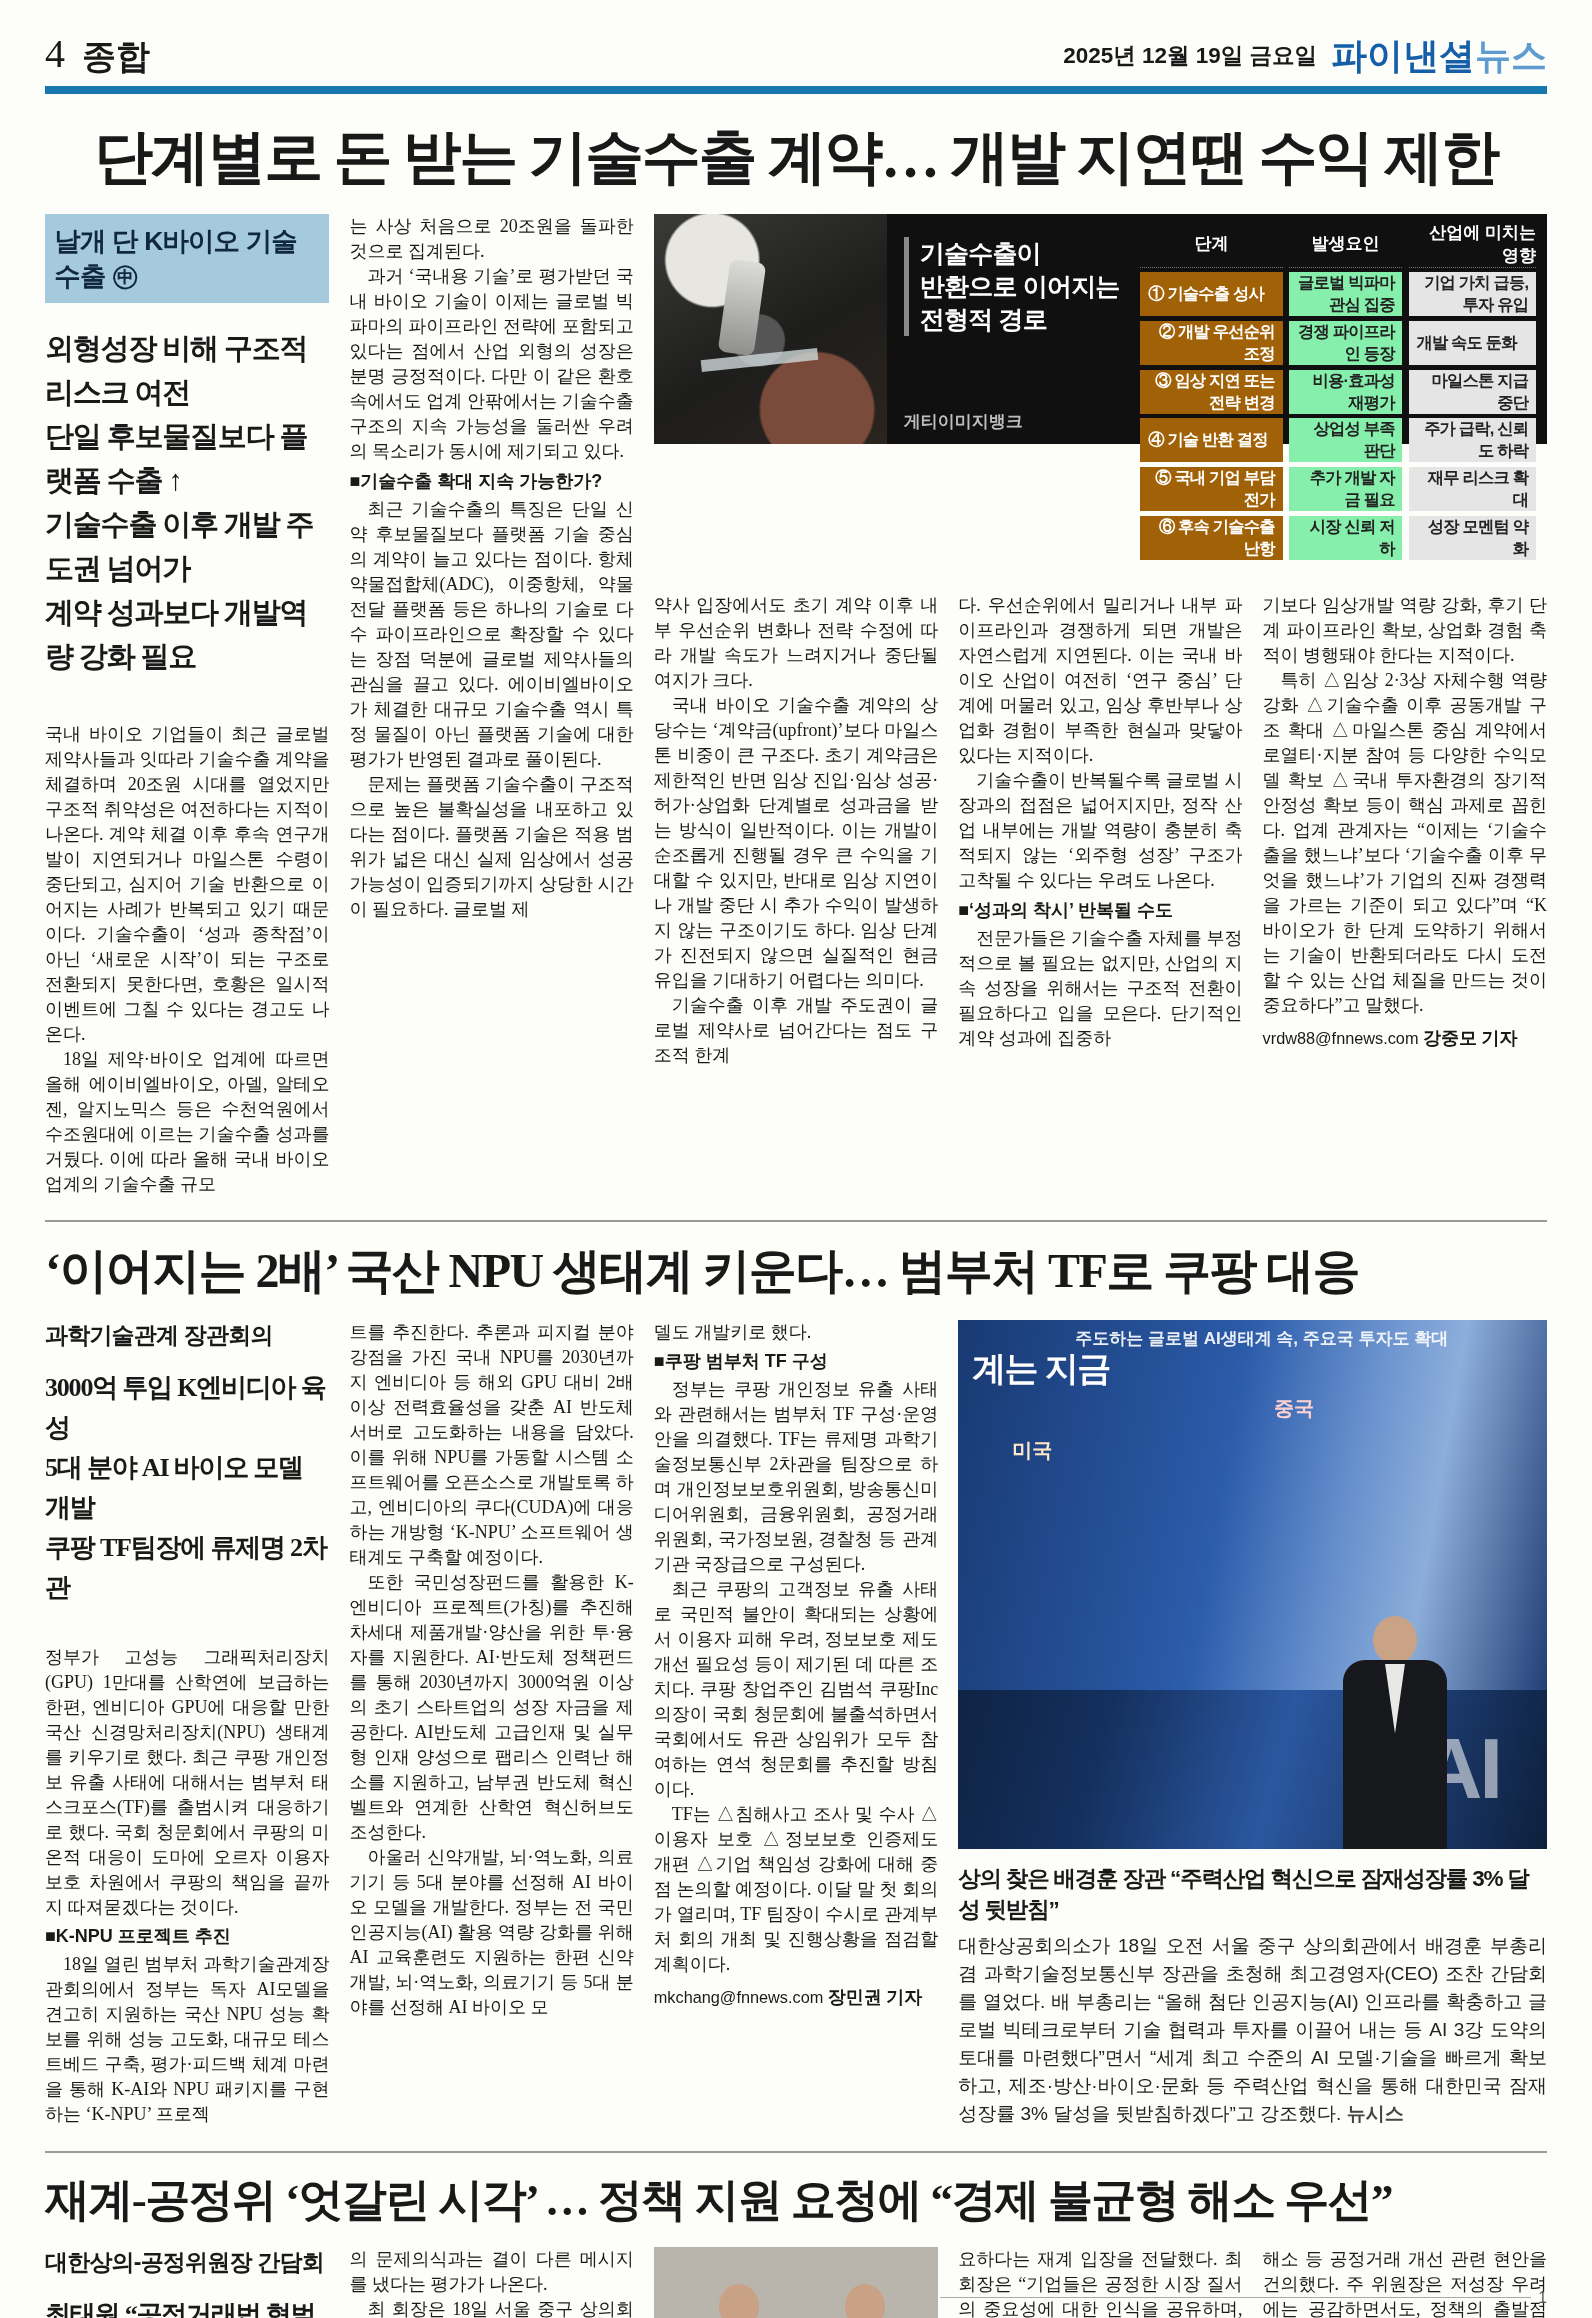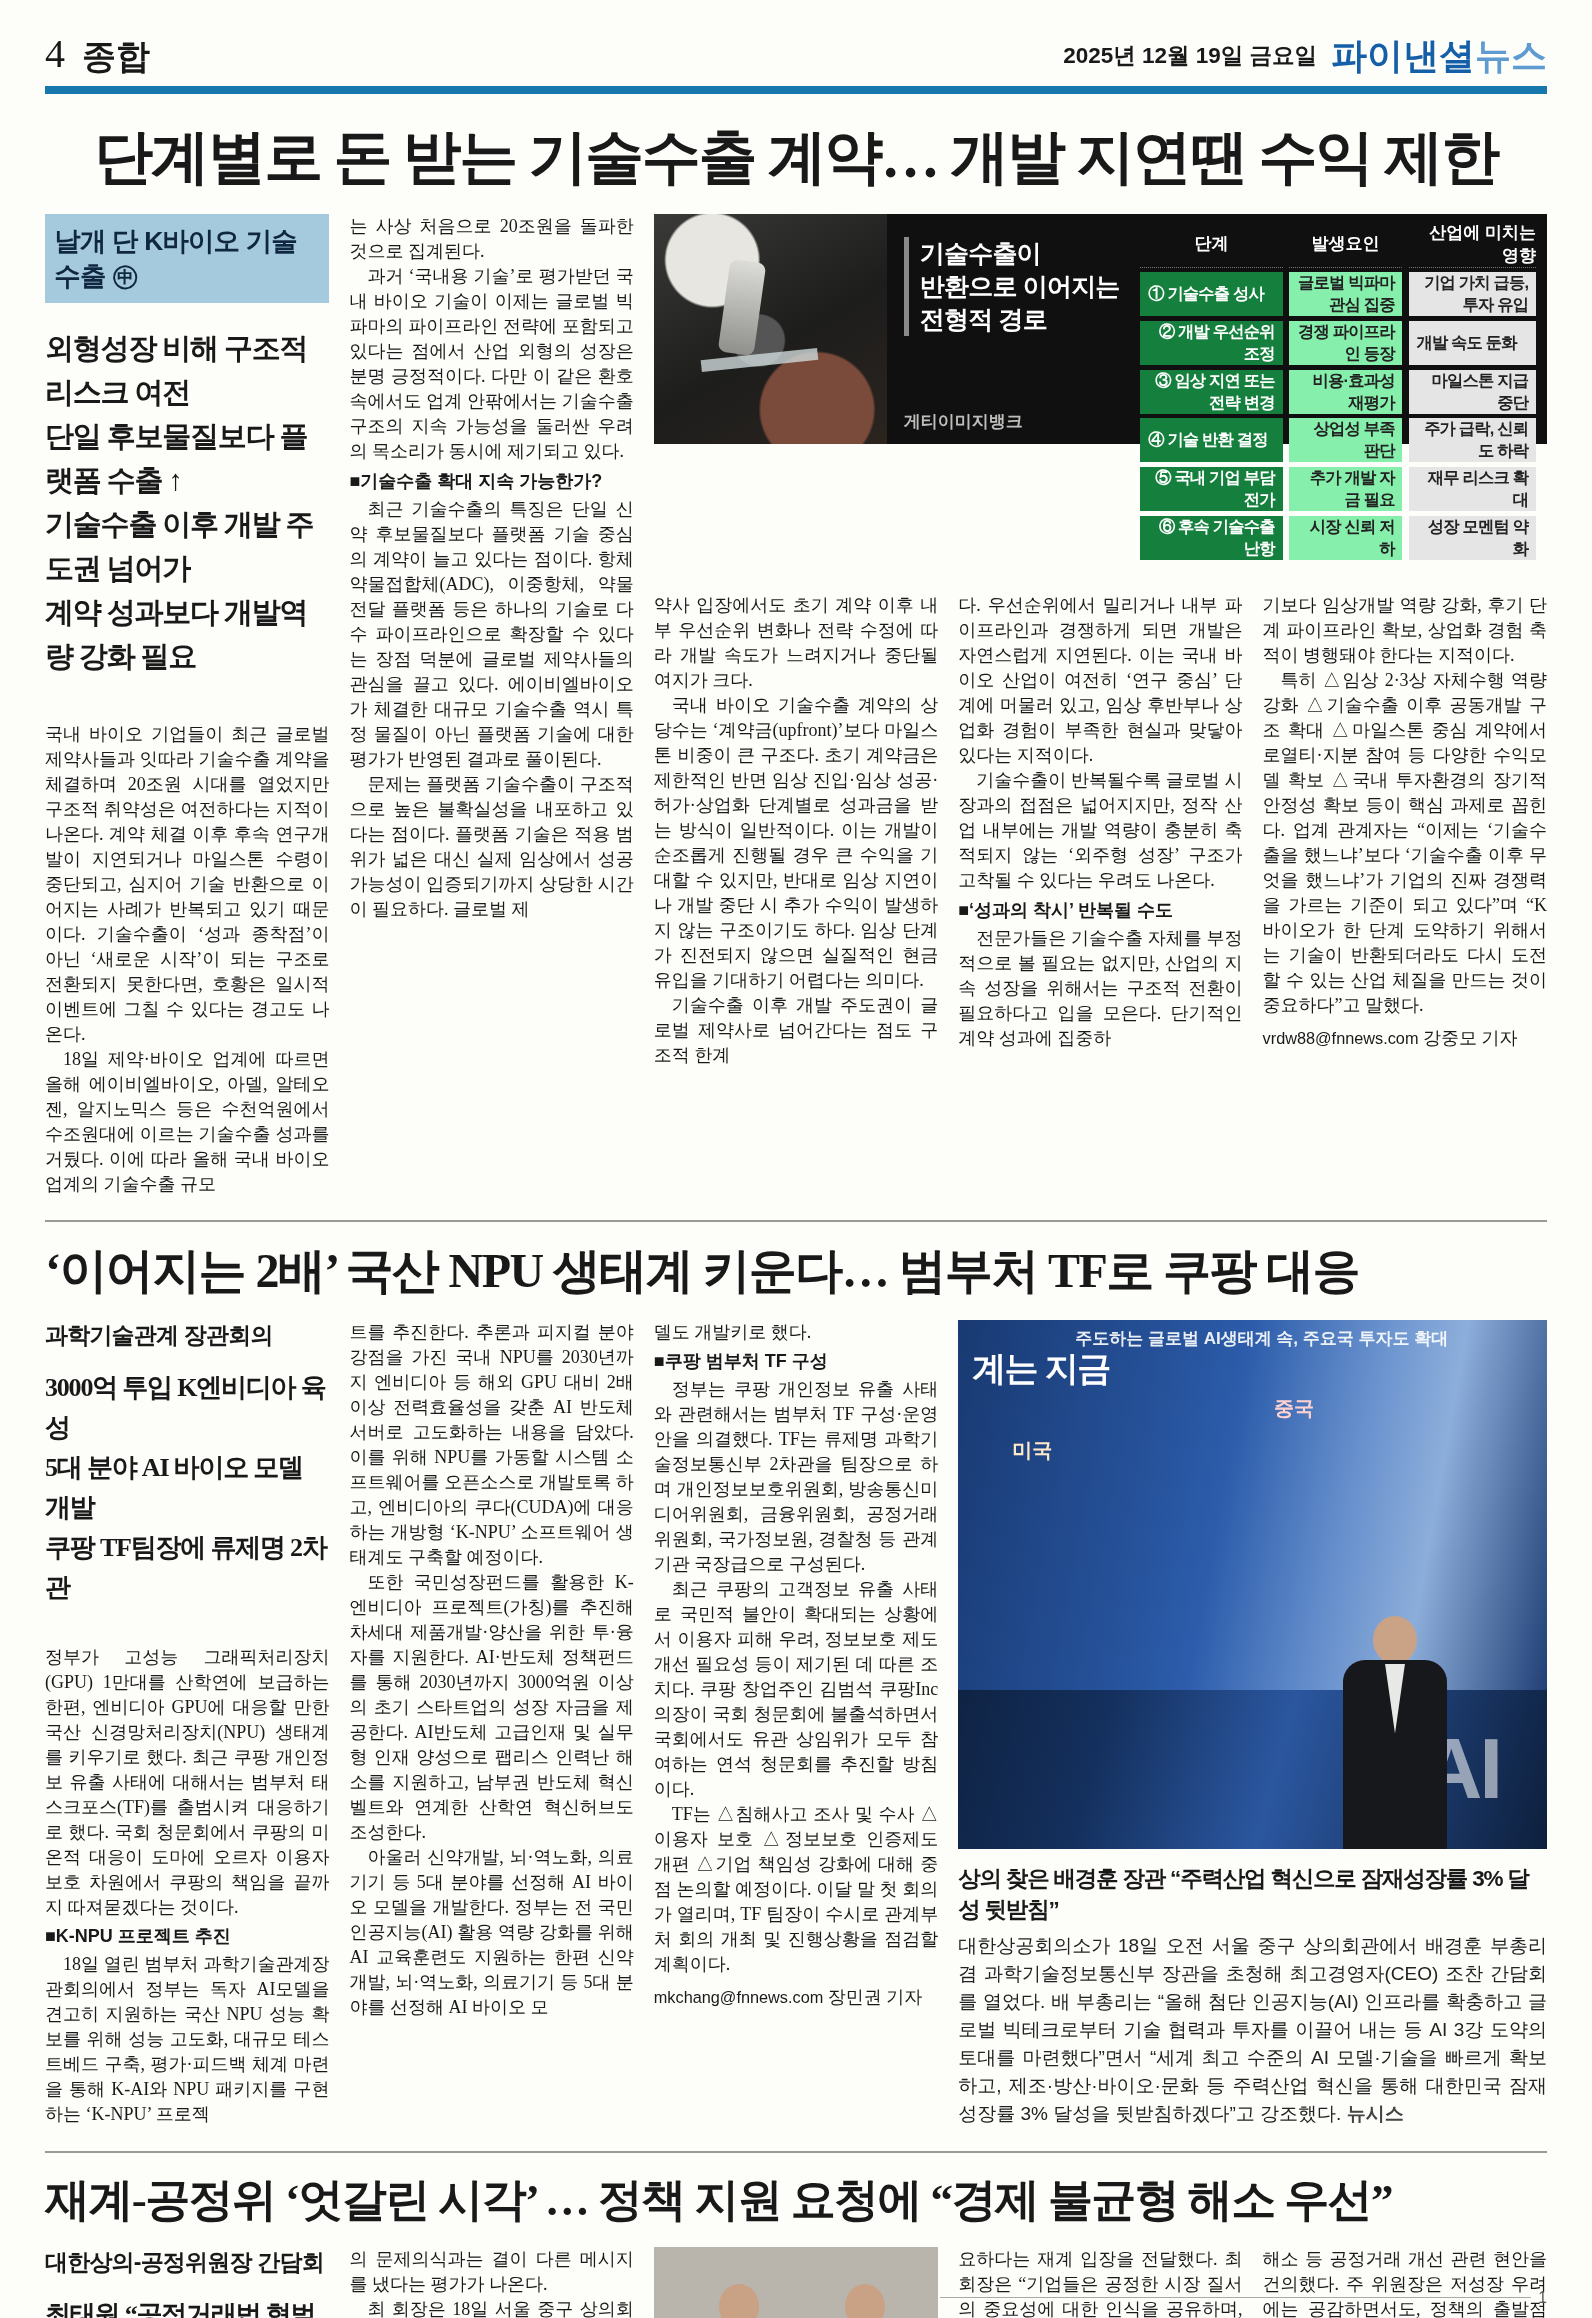--- a/index.html
+++ b/index.html
@@ -29,21 +29,21 @@
   .agrid{display:grid;grid-template-columns:repeat(5,1fr);column-gap:20px;margin-top:20px;}
   .divider{border:0;border-top:2.3px solid #9a9a98;margin:23px 0 0 0;}
 
   
   .bt p{margin:0;font-size:18px;line-height:25px;text-align:justify;}
   .bt p.ind{text-indent:1em;}
   .sechead{font-family:"Liberation Sans",sans-serif;font-weight:800;font-size:18.7px;line-height:26.4px;
            margin:4.7px 0 3.1px 0 !important;text-indent:0 !important;}
   .byline{margin-top:7.8px !important;text-align:right;font-size:18px;}
   .by-email{font-family:"Liberation Sans",sans-serif;font-size:16.3px;}
-  .by-name{font-weight:400;}
+  .by-name{font-weight:700;}
 
   
   .kicker-box{display:block;background:#a6cadd;color:#0f2740;font-family:"Liberation Sans",sans-serif;
               font-weight:800;font-size:26.4px;padding:9.3px 9.3px;letter-spacing:-0.8px;}
   .subheads-a1{margin:23px 0 44px 0;}
   .subheads-a1 div{font-size:29px;font-weight:700;line-height:44px;letter-spacing:-1.2px;}
   .kicker-plain{font-family:"Liberation Sans",sans-serif;font-weight:800;font-size:23px;letter-spacing:-0.8px;}
   .subheads-sm{margin:17px 0 37px 0;}
   .subheads-sm div{font-size:26px;font-weight:700;line-height:40px;letter-spacing:-1.2px;}
 
@@ -60,21 +60,21 @@
   .ig-mid{flex:0 0 218px;position:relative;padding:23px 12.4px 11px 17px;display:flex;flex-direction:column;justify-content:space-between;}
   .ig-title{border-left:5.4px solid #8a8a88;padding-left:11px;color:#fff;font-family:"Liberation Sans",sans-serif;
             font-weight:800;font-size:25px;line-height:33px;white-space:pre-line;letter-spacing:-0.8px;}
   .ig-credit{color:#bdbdbb;font-family:"Liberation Sans",sans-serif;font-weight:700;font-size:17px;}
   .ig-table{flex:1;display:grid;grid-template-columns:1.25fr 1fr 1.12fr;gap:4.7px 6.2px;
             padding:6.2px 11px 9.3px 6.2px;align-content:stretch;text-align:right;}
   .ig-th{color:#fff;font-family:"Liberation Sans",sans-serif;font-weight:800;font-size:17px;
          display:flex;align-items:center;justify-content:center;border-bottom:0.8px dotted #777;}
   .ig-cell{font-family:"Liberation Sans",sans-serif;font-weight:700;font-size:16.3px;display:flex;align-items:center;
            padding:0 7.8px;letter-spacing:-0.8px;}
-  .ig-stage{background:#15803d;color:#fff;}
+  .ig-stage{background:#a16207;color:#fff;}
   .ig-factor{background:#86efac;color:#222;}
   .ig-impact{background:#e5e5e5;color:#222;}
 
   
   .a2-photo-wrap{grid-column:4/6;}
   .a2-photo{position:relative;height:529px;overflow:hidden;background:linear-gradient(105deg,#0c1b33 0%,#14305e 35%,#2b57a0 60%,#0d1f3c 100%);}
   .a2-screen{position:absolute;left:0;top:0;right:0;height:70%;
              background:linear-gradient(100deg,#1b3f7d 0%,#2f62b5 45%,#9fc0ea 78%,#24447e 100%);opacity:.85;}
   .ovl{position:absolute;color:#fff;font-family:"Liberation Sans",sans-serif;font-weight:800;}
   .ovl-1{left:14px;top:26.4px;font-size:34px;letter-spacing:-1.6px;}

